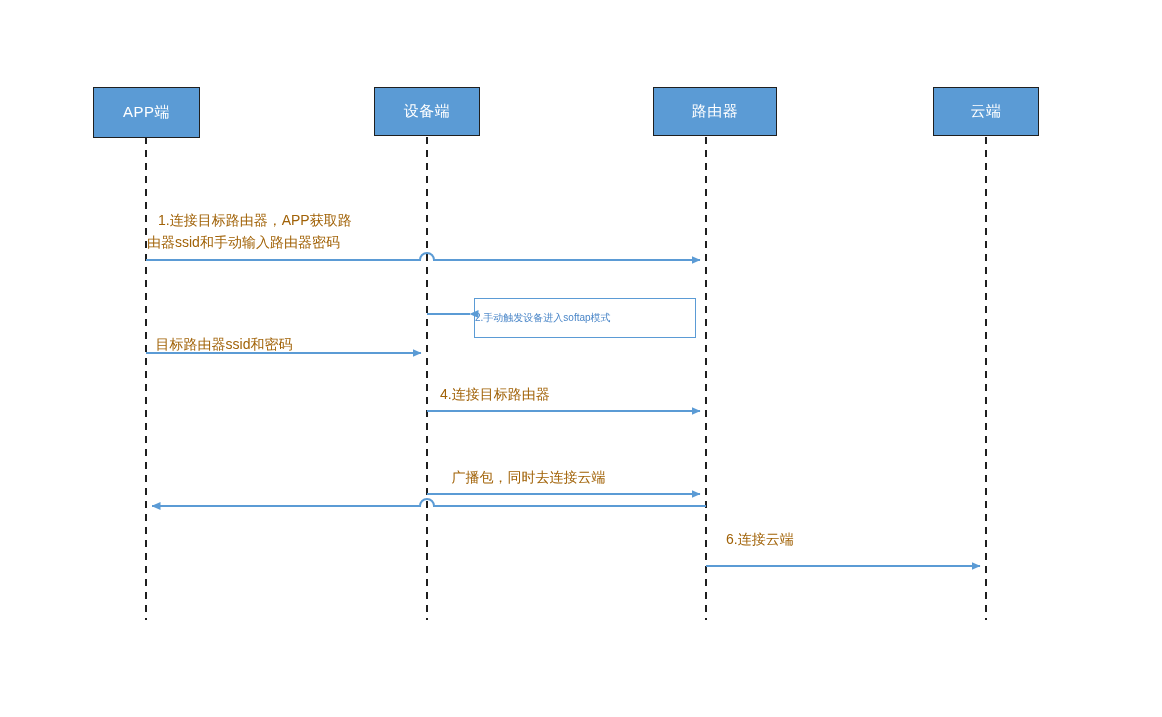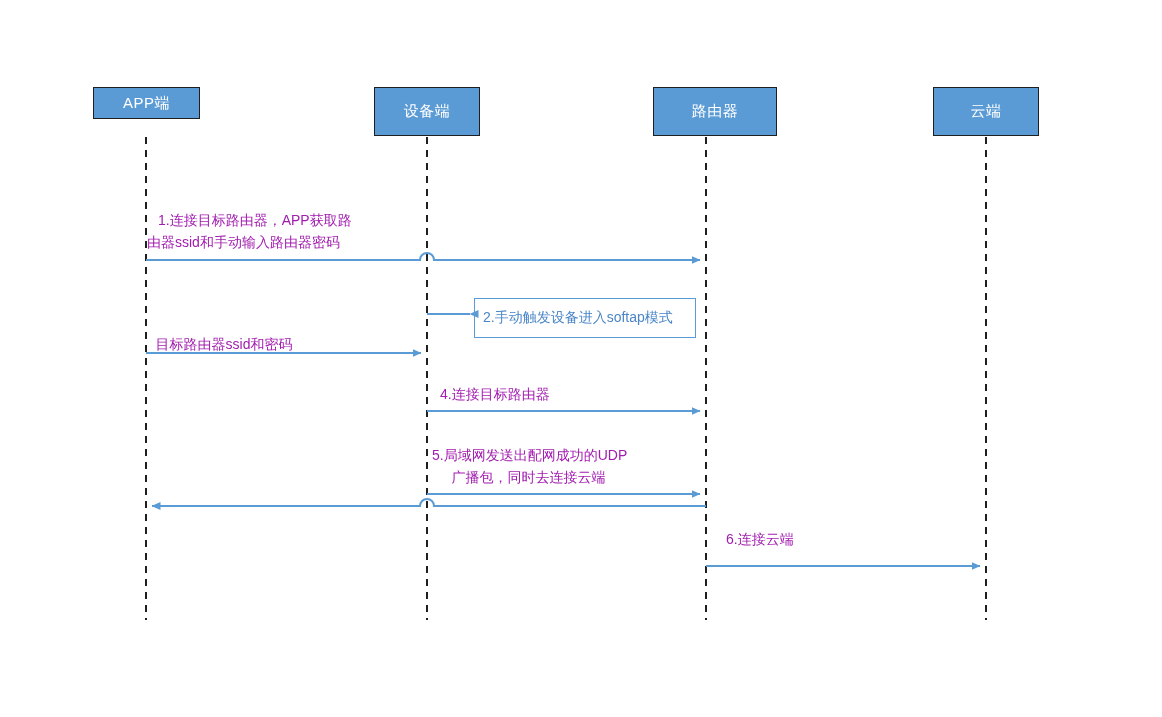--- a/index.html
+++ b/index.html
@@ -37,52 +37,51 @@
     user-select: none;
   }
 
   
   .note-box {
     position: absolute;
     box-sizing: border-box;
     background: #ffffff;
     border: 1px solid #5B9BD5;
     color: #4A86C8;
-    font-size: 14px;
+    font-size: 10px;
     display: flex;
     align-items: center;
     justify-content: flex-start;
-    padding-left: 8px;
     white-space: nowrap;
   }
 
   
   .msg-label {
     position: absolute;
-    color: #a21caf;
+    color: #a16207;
     font-size: 14px;
     line-height: 22px;
     white-space: pre;
     user-select: none;
   }
 
   svg.overlay {
     position: absolute;
     left: 0; top: 0;
     width: 1162px;
     height: 717px;
     pointer-events: none;
   }
 </style>
 </head>
 <body>
 
 <div id="canvas">
 
-  <div class="participant" style="left:93px; top:87px; width:107px; height:32px;">
+  <div class="participant" style="left:93px; top:87px; width:107px; height:51px;">
     <span>APP端</span>
   </div>
 
   <div class="participant" style="left:374px; top:87px; width:106px; height:49px;text-align:center;">
     <span>设备端</span>
   </div>
 
   <div class="participant" style="left:653px; top:87px; width:124px; height:49px;">
     <span>路由器</span>
   </div>
@@ -95,21 +94,20 @@
     <span>2.手动触发设备进入softap模式</span>
   </div>
 
   <div class="msg-label" style="left:158px; top:209px;">1.连接目标路由器，APP获取路</div>
   <div class="msg-label" style="left:147px; top:231px;">由器ssid和手动输入路由器密码</div>
 
   <div class="msg-label" style="left:140px; top:333px;text-align:center;">    目标路由器ssid和密码</div>
 
   <div class="msg-label" style="left:440px; top:383px;">4.连接目标路由器</div>
 
-  <div class="msg-label" style="left:432px; top:444px;">5.局域网发送出配网成功的UDP</div>
   <div class="msg-label" style="left:436px; top:466px;">    广播包，同时去连接云端</div>
 
   <div class="msg-label" style="left:726px; top:528px;">6.连接云端</div>
 
   <svg class="overlay" viewBox="0 0 1162 717" xmlns="http://www.w3.org/2000/svg">
     <defs>
       <marker id="arrowhead" markerWidth="9" markerHeight="8" refX="8.5" refY="4" orient="auto" markerUnits="userSpaceOnUse">
         <path d="M0,0 L9,4 L0,8 z" fill="#5B9BD5"></path>
       </marker>
       <marker id="arrowhead-left" markerWidth="9" markerHeight="8" refX="8.5" refY="4" orient="auto" markerUnits="userSpaceOnUse">

